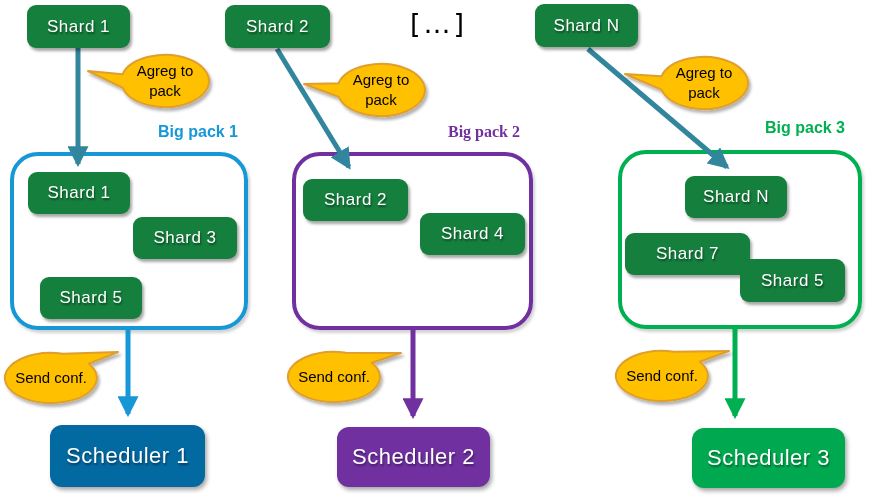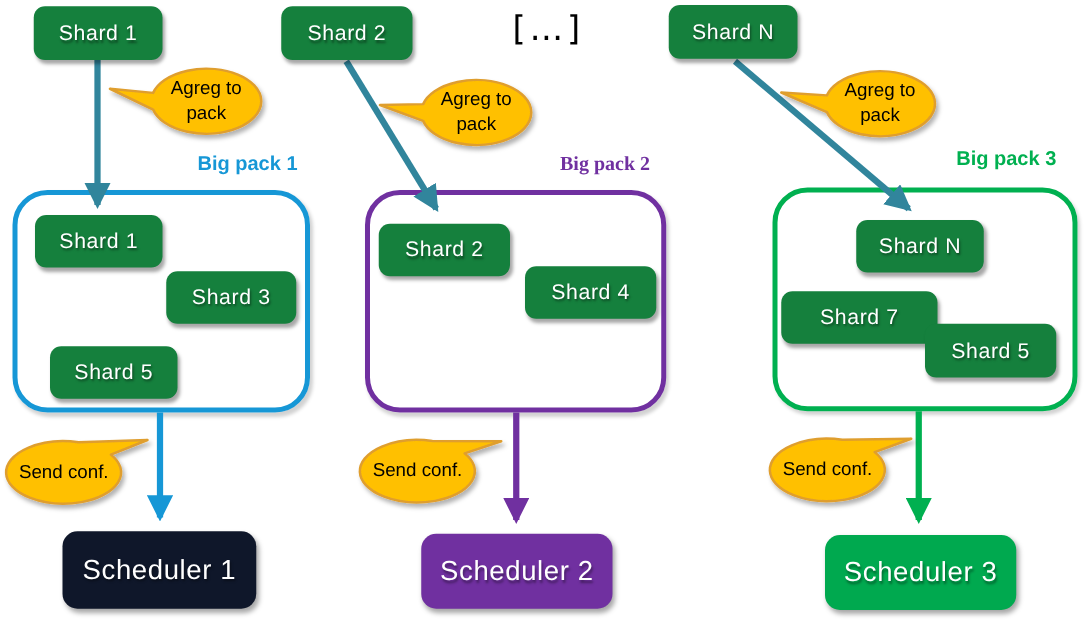--- a/index.html
+++ b/index.html
@@ -31,23 +31,23 @@
   .pack-title.t1{color:#1697d6;}
   .pack-title.t2{color:#7030a0;}
   .pack-title.t3{color:#00b050;}
   
   .sched{
     position:absolute;border-radius:12px;display:flex;align-items:center;justify-content:center;
     color:#fff;font-size:22px;letter-spacing:.5px;
     text-shadow:1px 2px 2px rgba(0,0,0,.4);
     box-shadow:2px 3px 4px rgba(0,0,0,.35);z-index:3;
   }
-  .sched.s1{background:#0f172a;}
+  .sched.s1{background:#0369a1;}
   .sched.s2{background:#7030a0;}
-  .sched.s3{background:#00a94f;}
+  .sched.s3{background:#00a94f;margin-left:32px;}
   
   .bubble-text{
     position:absolute;z-index:4;color:#000;font-size:15px;line-height:20px;
     text-align:center;display:flex;flex-direction:column;align-items:center;justify-content:center;
   }
   .ellipsis{
     position:absolute;z-index:3;color:#000;font-size:27px;letter-spacing:3px;
     font-family:"DejaVu Sans",sans-serif;
   }
   svg#overlay{position:absolute;left:0;top:0;z-index:2;}

